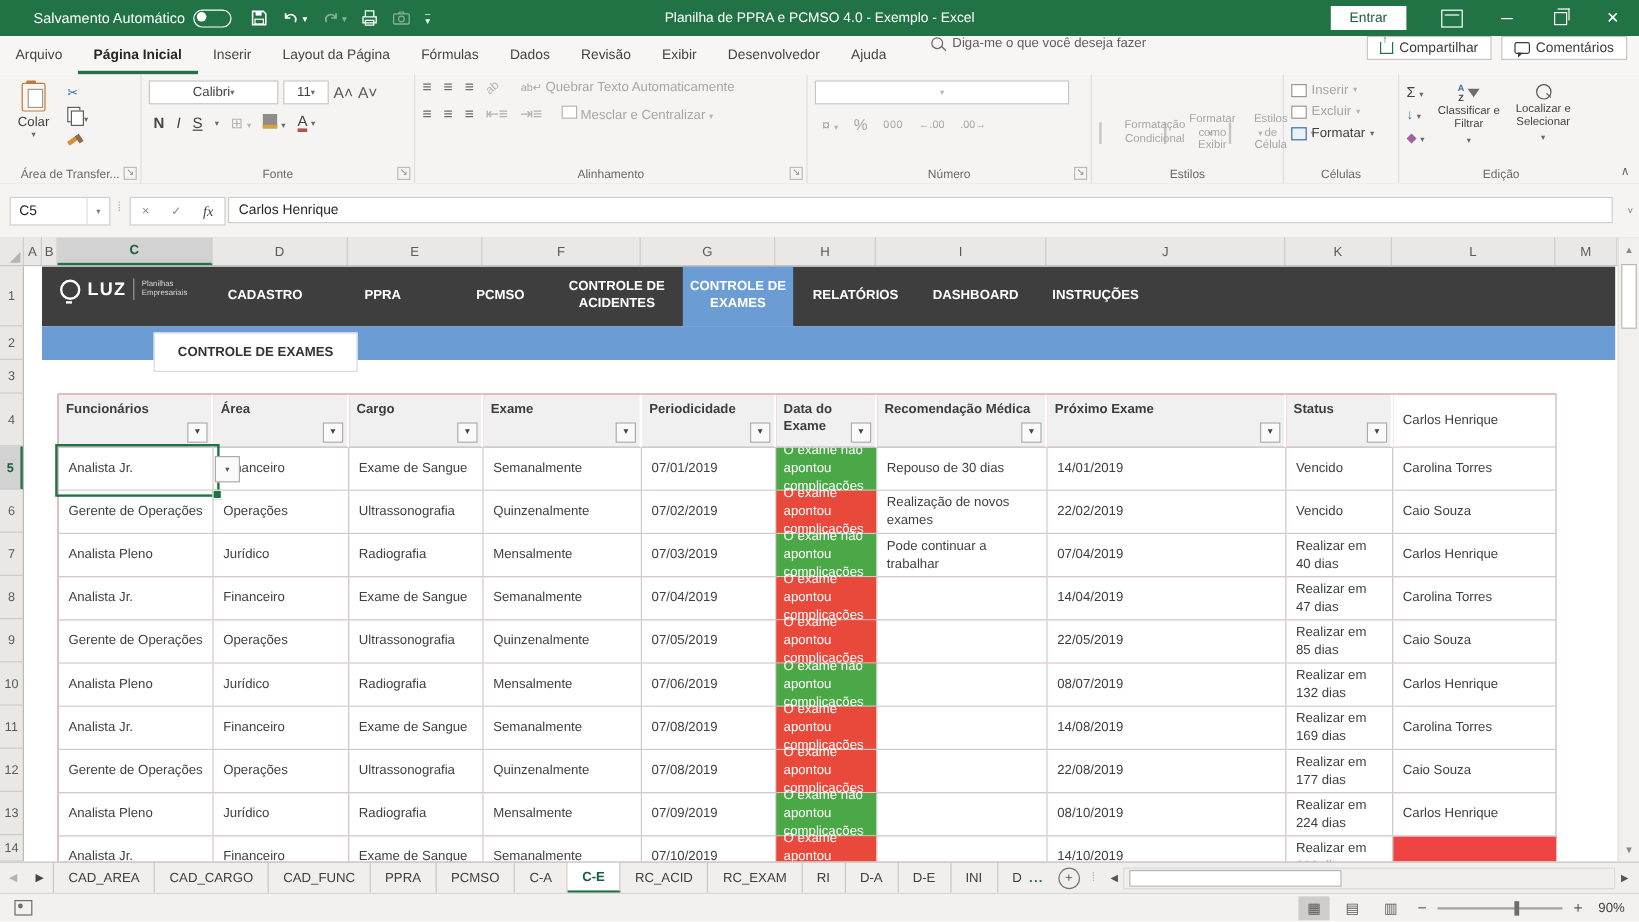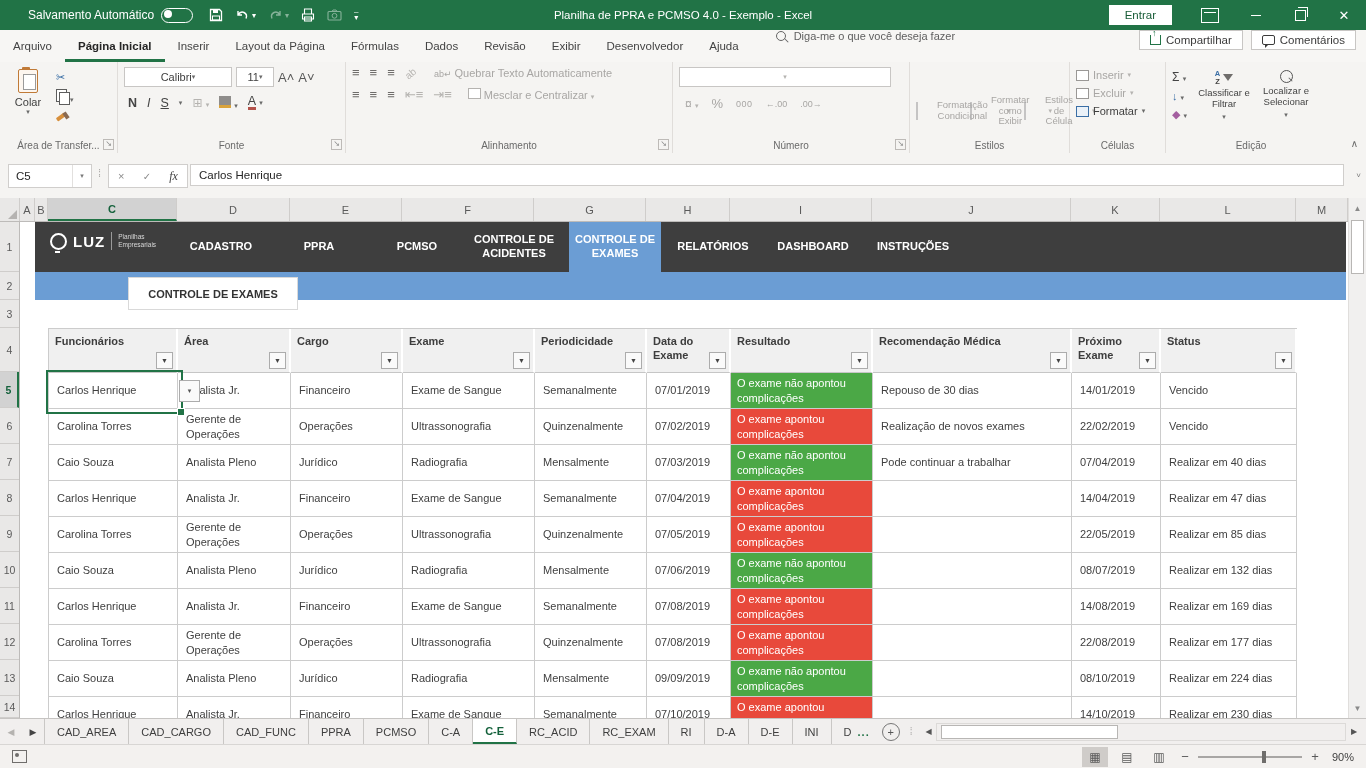--- a/index.html
+++ b/index.html
@@ -502,21 +502,20 @@
     </div>
   <div id="bluebar"></div>
   <div id="banner">CONTROLE DE EXAMES</div>
   <div id="tbl" style="grid-template-columns: 129px 113px 112px 132px 112px 84px 142px 199px 89px 136px; grid-template-rows: 44px repeat(10, 36px);">
       <div class="th"><span>Funcionários</span><div class="filter">▼</div></div>
       <div class="th"><span>Área</span><div class="filter">▼</div></div>
       <div class="th"><span>Cargo</span><div class="filter">▼</div></div>
       <div class="th"><span>Exame</span><div class="filter">▼</div></div>
       <div class="th"><span>Periodicidade</span><div class="filter">▼</div></div>
       <div class="th"><span>Data do Exame</span><div class="filter">▼</div></div>
-      <div class="th"><span>Resultado</span><div class="filter">▼</div></div>
       <div class="th"><span>Recomendação Médica</span><div class="filter">▼</div></div>
       <div class="th"><span>Próximo Exame</span><div class="filter">▼</div></div>
       <div class="th"><span>Status</span><div class="filter">▼</div></div>
       <div class="td">Carlos Henrique</div>
       <div class="td">Analista Jr.</div>
       <div class="td">Financeiro</div>
       <div class="td">Exame de Sangue</div>
       <div class="td">Semanalmente</div>
       <div class="td">07/01/2019</div>
       <div class="td ok">O exame não apontou complicações</div>
@@ -591,21 +590,21 @@
       <div class="td">07/08/2019</div>
       <div class="td alerta">O exame apontou complicações</div>
       <div class="td"></div>
       <div class="td">22/08/2019</div>
       <div class="td">Realizar em 177 dias</div>
       <div class="td">Caio Souza</div>
       <div class="td">Analista Pleno</div>
       <div class="td">Jurídico</div>
       <div class="td">Radiografia</div>
       <div class="td">Mensalmente</div>
-      <div class="td">09/09/2019</div>
+      <div class="td">07/09/2019</div>
       <div class="td ok">O exame não apontou complicações</div>
       <div class="td"></div>
       <div class="td">08/10/2019</div>
       <div class="td">Realizar em 224 dias</div>
       <div class="td">Carlos Henrique</div>
       <div class="td">Analista Jr.</div>
       <div class="td">Financeiro</div>
       <div class="td">Exame de Sangue</div>
       <div class="td">Semanalmente</div>
       <div class="td">07/10/2019</div>

